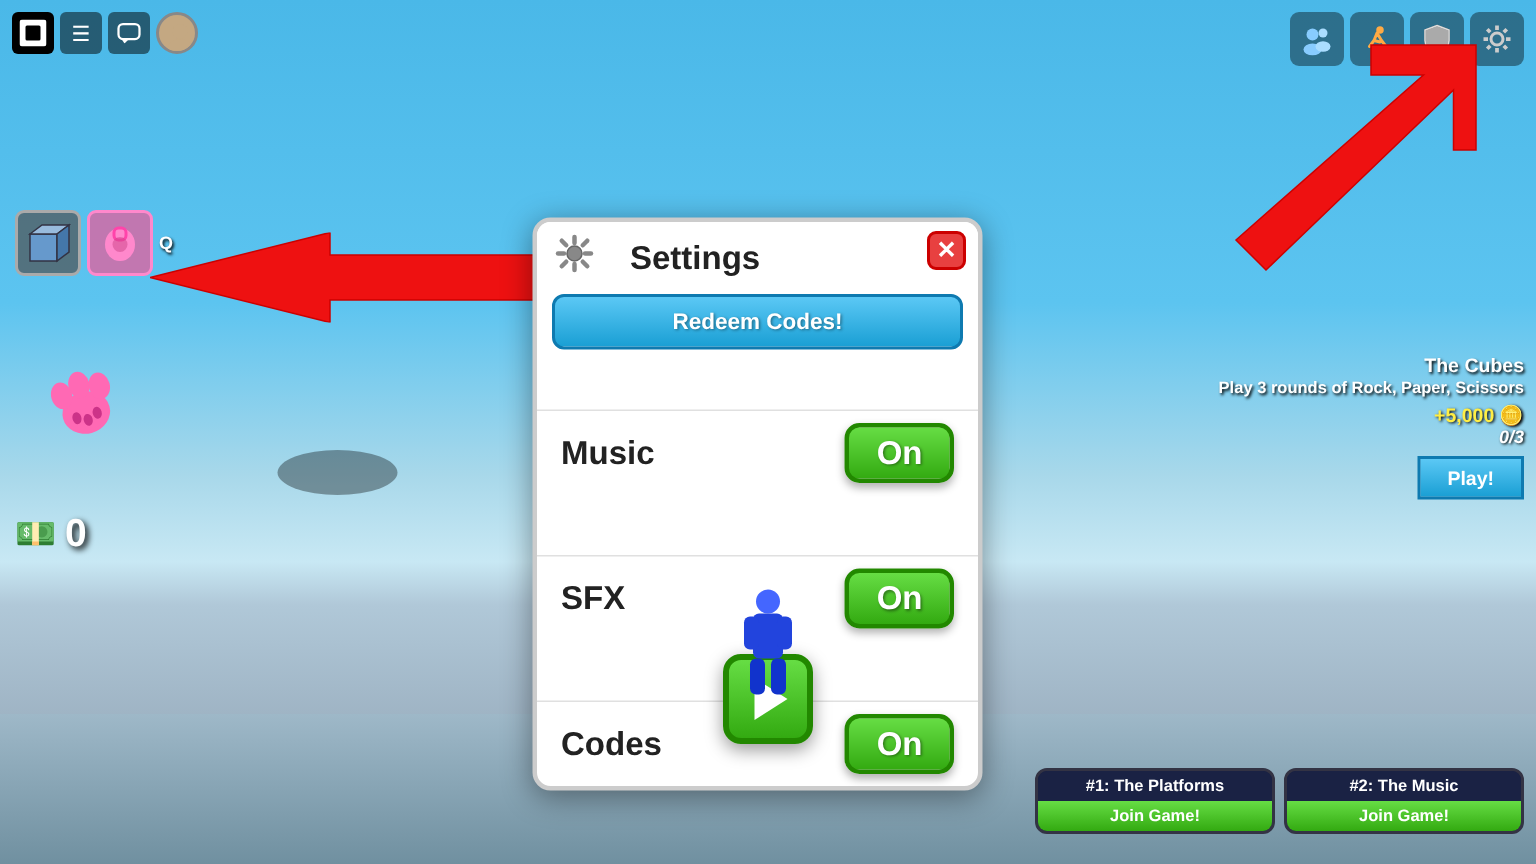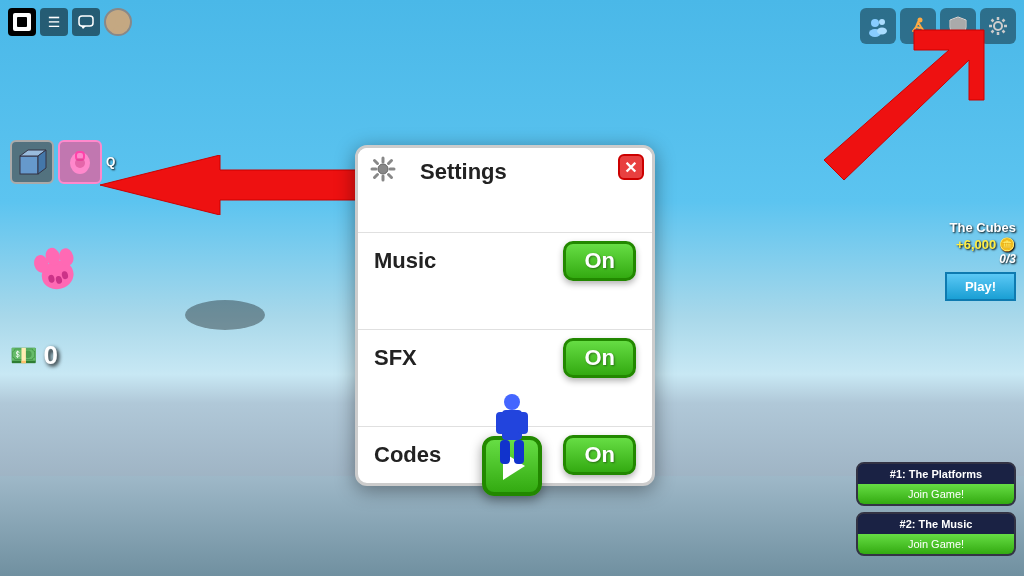--- a/index.html
+++ b/index.html
@@ -243,21 +243,21 @@
       font-weight: 900;
       padding: 4px 18px;
       cursor: pointer;
       text-shadow: 1px 1px 2px rgba(0,0,0,0.4);
       box-shadow: 0 3px 6px rgba(0,0,0,0.3);
     }
 
     
     .quest-panel {
       position: absolute;
-      top: 220px;
+      top: 236px;
       right: 8px;
       width: 210px;
       text-align: right;
     }
     .quest-title {
       color: white;
       font-size: 13px;
       font-weight: bold;
       text-shadow: 1px 1px 2px black;
       margin-bottom: 2px;
@@ -294,21 +294,21 @@
       cursor: pointer;
       float: right;
     }
 
     
     .server-cards {
       position: absolute;
       bottom: 20px;
       right: 8px;
       display: flex;
-      flex-direction: column;
+      flex-direction: row;
       gap: 6px;
     }
     .server-card {
       width: 160px;
       background: #1a2244;
       border-radius: 8px;
       overflow: hidden;
       border: 2px solid #334;
     }
     .server-card-title {
@@ -317,21 +317,21 @@
       font-size: 11px;
       font-weight: bold;
       padding: 4px 8px;
       text-align: center;
     }
     .join-btn {
       background: linear-gradient(180deg, #66dd44 0%, #33aa11 100%);
       border: 0;
       color: white;
       font-size: 11px;
-      font-weight: 400;
+      font-weight: 700;
       padding: 4px 0;
       width: 100%;
       text-align: center;
       cursor: pointer;
     }
 
     
     .bottom-play-btn {
       position: absolute;
       bottom: 80px;
@@ -506,40 +506,42 @@
           <line x1="18.5" y1="18.5" x2="21.5" y2="21.5"></line>
           <line x1="21.5" y1="4.5" x2="18.5" y2="7.5"></line>
           <line x1="7.5" y1="18.5" x2="4.5" y2="21.5"></line>
         </g>
       </svg>
     </span>
     <span class="settings-title">Settings</span>
     <div class="settings-close">✕</div>
   </div>
 
+  <div class="redeem-btn">Redeem Codes!</div>
 
   <div class="settings-row">
     <span class="settings-label">Music</span>
     <button class="toggle-on">On</button>
   </div>
 
   <div class="settings-row">
     <span class="settings-label">SFX</span>
     <button class="toggle-on">On</button>
   </div>
 
   <div class="settings-row">
     <span class="settings-label">Codes</span>
     <button class="toggle-on">On</button>
   </div>
 </div>
 
 <div class="quest-panel">
   <div class="quest-title">The Cubes</div>
-  <div class="quest-reward">+6,000 🪙</div>
+  <div class="quest-desc">Play 3 rounds of Rock, Paper, Scissors</div>
+  <div class="quest-reward">+5,000 🪙</div>
   <div class="quest-progress">0/3</div>
   <button class="play-btn">Play!</button>
 </div>
 
 <div class="server-cards">
   <div class="server-card">
     <div class="server-card-title">
       <strong>#1:</strong> <span>The Platforms</span>
     </div>
     <button class="join-btn">Join Game!</button>

